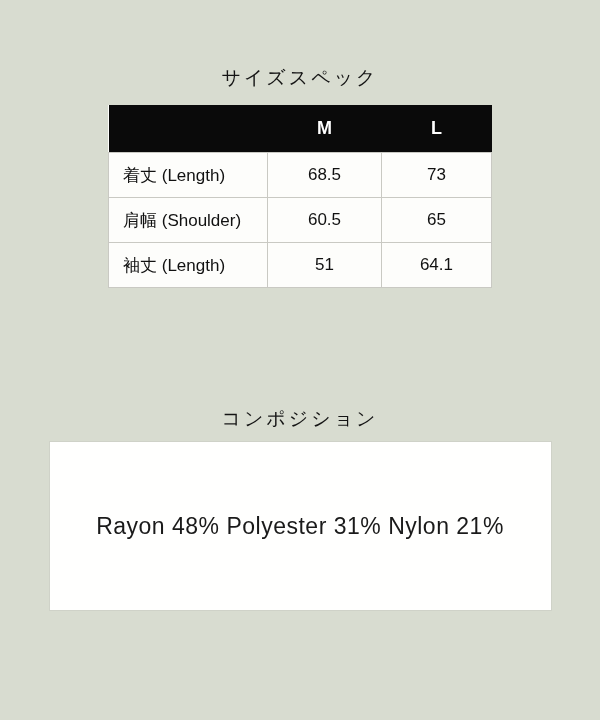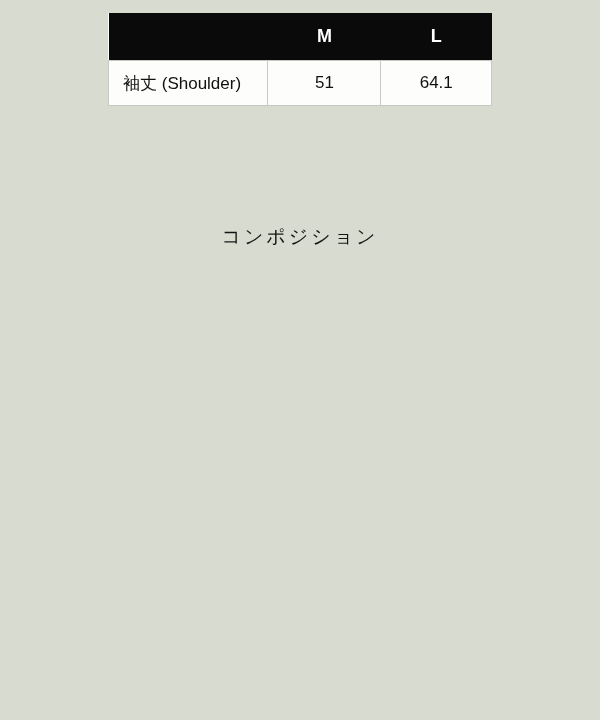--- a/index.html
+++ b/index.html
@@ -72,34 +72,48 @@
     font-size: 23px;
     color: #1a1a1a;
     letter-spacing: 0.5px;
   }
 </style>
 </head>
 <body>
 
 <div>
 
+  <h2 class="section-title spec-title">サイズスペック</h2>
 
   <table class="size-table">
     <thead>
       <tr>
         <th class="row-label"></th>
         <th class="col-m">M</th>
         <th class="col-l">L</th>
       </tr>
     </thead>
     <tbody>
       <tr>
-        <td class="row-label">袖丈 (Shoulder)</td>
+        <td class="row-label">着丈 (Length)</td>
+        <td class="col-m">68.5</td>
+        <td class="col-l">73</td>
+      </tr>
+      <tr>
+        <td class="row-label">肩幅 (Shoulder)</td>
+        <td class="col-m">60.5</td>
+        <td class="col-l">65</td>
+      </tr>
+      <tr>
+        <td class="row-label">袖丈 (Length)</td>
         <td class="col-m">51</td>
         <td class="col-l">64.1</td>
       </tr>
     </tbody>
   </table>
 
   <h2 class="section-title comp-title">コンポジション</h2>
 
+  <div class="comp-box">
+    <span class="comp-text">Rayon 48% Polyester 31% Nylon 21%</span>
+  </div>
 
 </div>
 
 </body></html>

